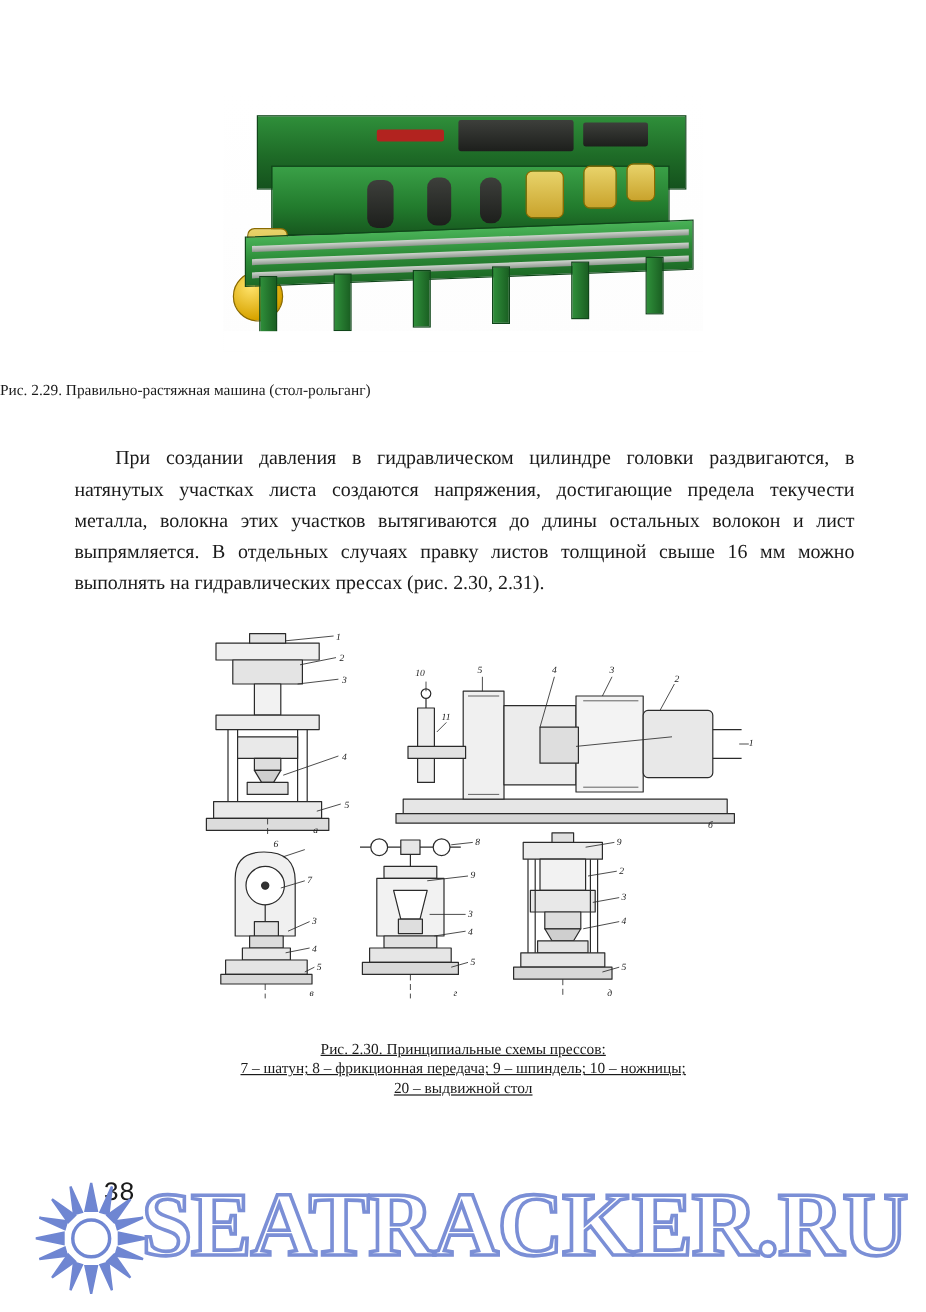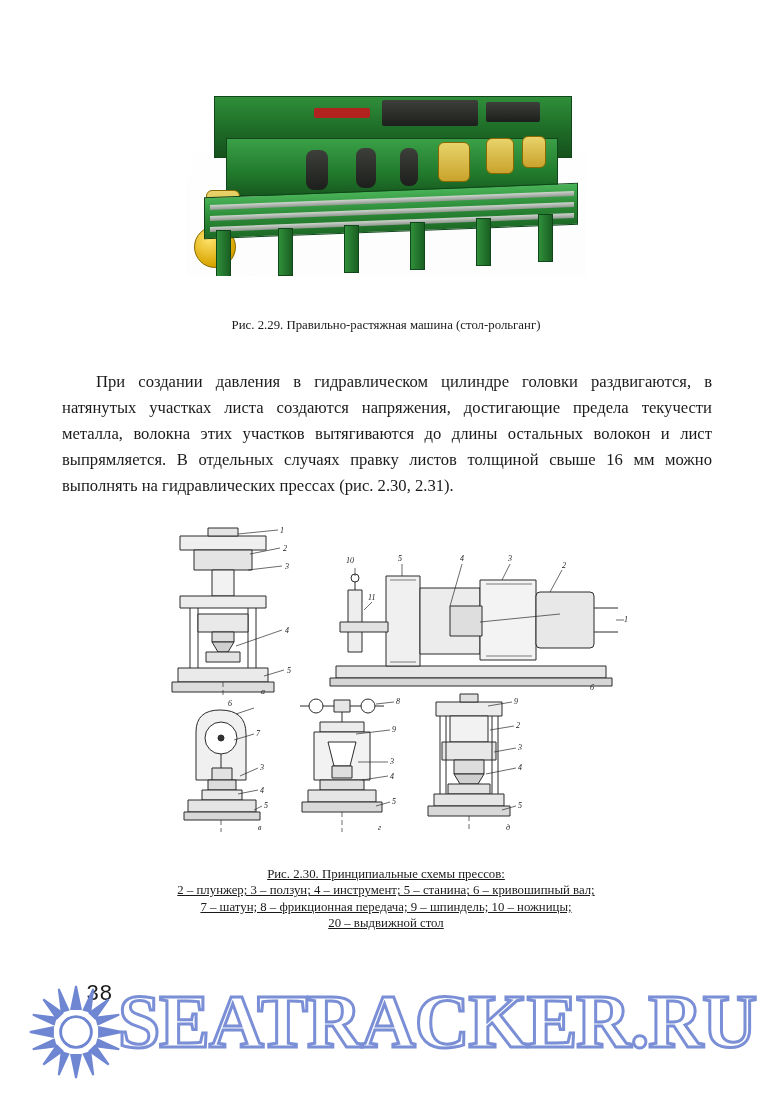--- a/index.html
+++ b/index.html
@@ -105,21 +105,20 @@
     background: #b2231f;
     border-radius: 2px;
   }
 
   
   .caption-229 {
     position: absolute;
     left: 0;
     top: 318px;
     width: 772px;
-    text-align: center;
     font-size: 12.8px;
   }
 
   
   .body-text {
     position: absolute;
     left: 62px;
     top: 352px;
     width: 650px;
     font-size: 16.6px;
@@ -394,21 +393,20 @@
         <text x="368" y="232" font-size="8" font-style="italic" fill="#1a1a1a" stroke="none" font-family="Liberation Serif, serif">3</text>
         <text x="368" y="252" font-size="8" font-style="italic" fill="#1a1a1a" stroke="none" font-family="Liberation Serif, serif">4</text>
         <text x="368" y="290" font-size="8" font-style="italic" fill="#1a1a1a" stroke="none" font-family="Liberation Serif, serif">5</text>
         <text x="356" y="312" font-size="8" font-style="italic" fill="#1a1a1a" stroke="none" font-family="Liberation Serif, serif">д</text>
       </g>
     </svg>
   </div>
 
   <div class="caption-230">
     <span class="ln">Рис. 2.30. Принципиальные схемы прессов:</span>
-    <span class="ln">2 – плунжер; 3 – ползун; 4 – инструмент; 5 – станина; 6 – кривошипный вал;</span>
     <span class="ln">7 – шатун; 8 – фрикционная передача; 9 – шпиндель; 10 – ножницы;</span>
     <span class="ln">20 – выдвижной стол</span>
   </div>
 
   <div class="page-num">38</div>
 
   <div class="watermark">
     <svg class="wm-sun" viewBox="0 0 100 100">
       <g stroke="#6f86d2" stroke-width="2" fill="#6f86d2">
         <circle cx="50" cy="50" r="16" fill="none" stroke-width="3"></circle>

